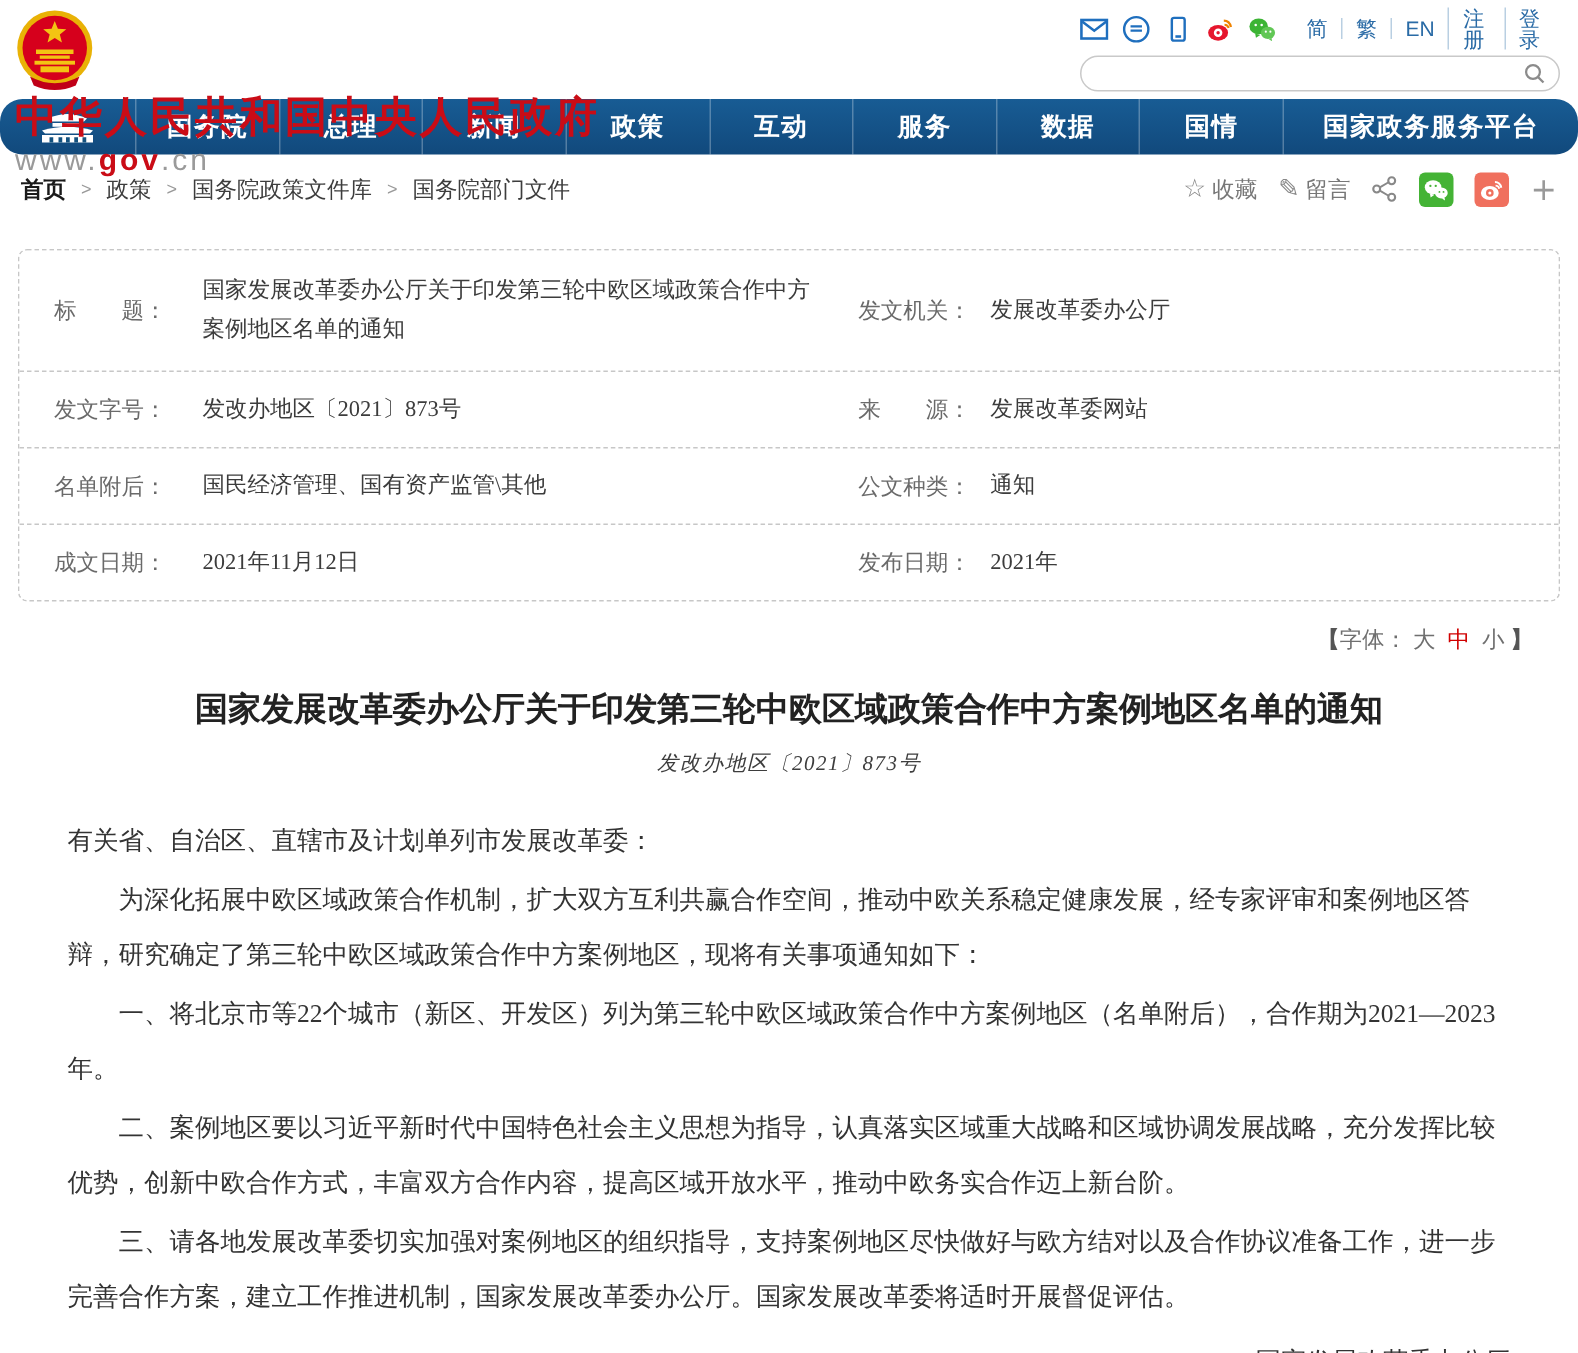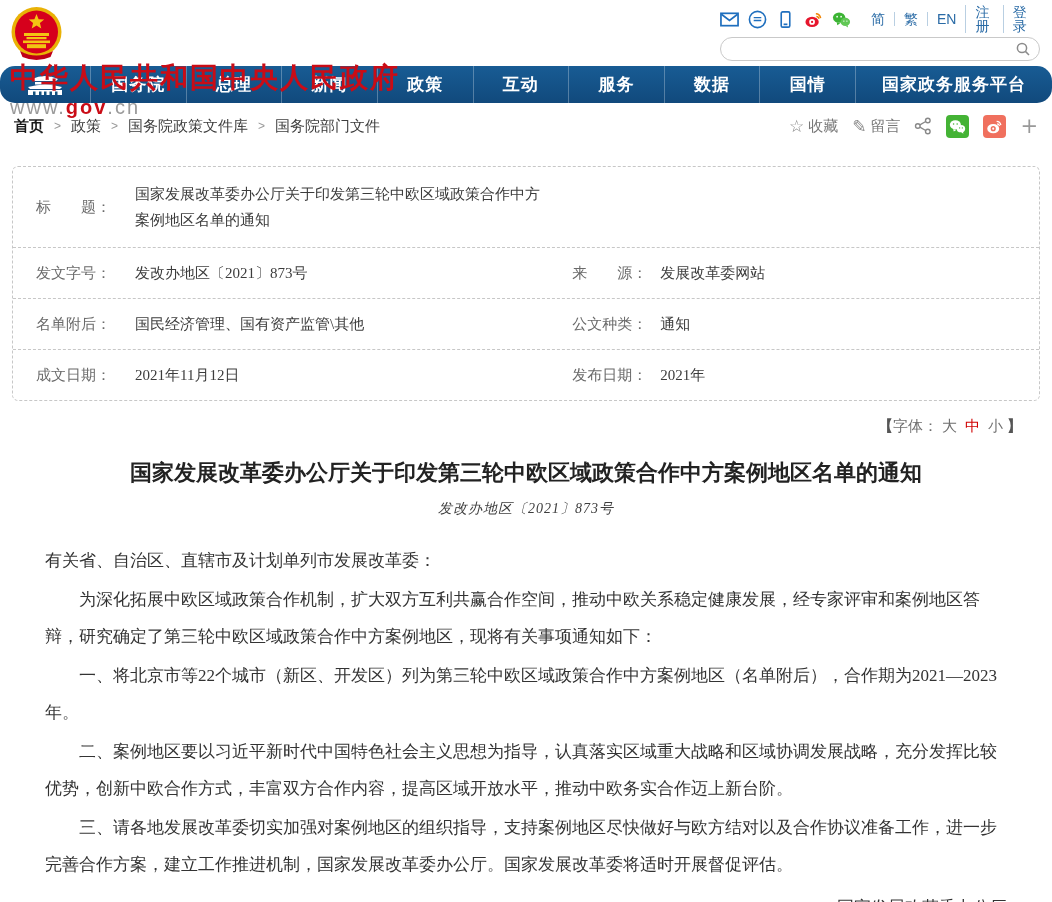--- a/index.html
+++ b/index.html
@@ -231,20 +231,24 @@
       <span class="plus">+</span>
     </div>
   </div>
 
   <div class="meta-box">
     <div class="meta-row row-tall">
       <div class="meta-cell meta-left">
         <span class="meta-label">标　　题：</span>
         <span class="meta-value">国家发展改革委办公厅关于印发第三轮中欧区域政策合作中方案例地区名单的通知</span>
       </div>
+      <div class="meta-cell meta-right">
+        <span class="meta-label">发文机关：</span>
+        <span class="meta-value">发展改革委办公厅</span>
+      </div>
     </div>
     <div class="meta-row row-std">
       <div class="meta-cell meta-left">
         <span class="meta-label">发文字号：</span>
         <span class="meta-value">发改办地区〔2021〕873号</span>
       </div>
       <div class="meta-cell meta-right">
         <span class="meta-label">来　　源：</span>
         <span class="meta-value">发展改革委网站</span>
       </div>

